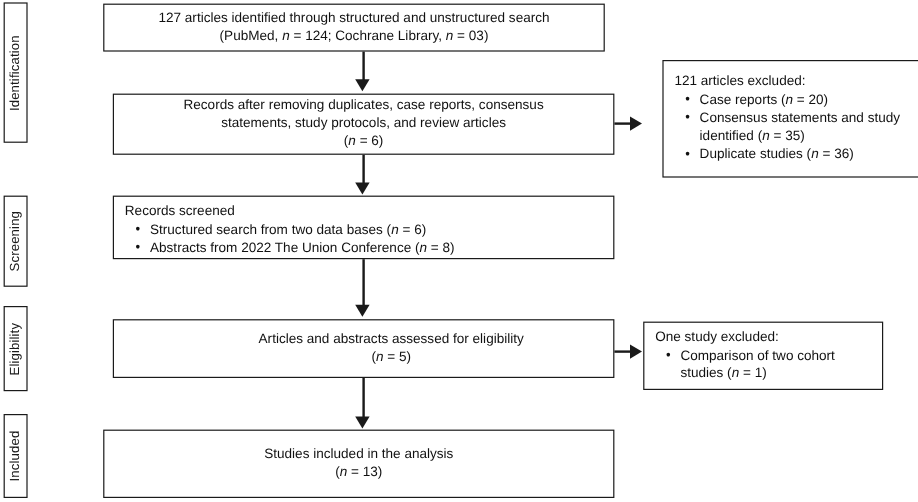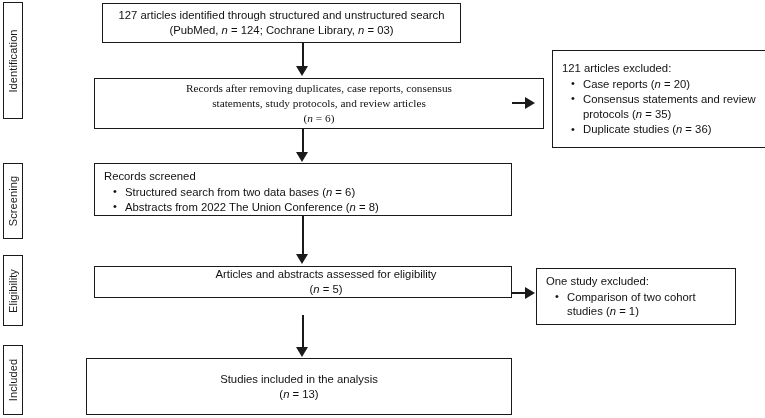--- a/index.html
+++ b/index.html
@@ -135,65 +135,65 @@
   </div>
 
   <div class="stage-label" style="left:3px; top:255px; width:20px; height:71px;">
     <span>Eligibility</span>
   </div>
 
   <div class="stage-label" style="left:3px; top:345px; width:20px; height:70px;">
     <span>Included</span>
   </div>
 
-  <div class="flow-box center" style="left:102px; top:3px; width:359px; height:40px;">
+  <div class="flow-box center" style="left:86px; top:3px; width:418px; height:40px;">
     <div class="box-text">
       <span>127 articles identified through structured and unstructured search</span><br>
       <span>(PubMed, </span><em class="nital">n</em><span> = 124; Cochrane Library, </span><em class="nital">n</em><span> = 03)</span>
     </div>
   </div>
 
   <div class="v-line" style="left:302px; top:43px; height:24px;"></div>
   <div class="arrow-down" style="left:296px; top:66px;"></div>
 
-  <div class="flow-box center" style="left:94px; top:78px; width:450px; height:51px;font-family:Liberation Serif, serif;">
+  <div class="flow-box center" style="left:94px; top:78px; width:418px; height:51px;">
     <div class="box-text">
       <span>Records after removing duplicates, case reports, consensus</span><br>
       <span>statements, study protocols, and review articles</span><br>
       <span>(</span><em class="nital">n</em><span> = 6)</span>
     </div>
   </div>
 
   <div class="h-line" style="left:512px; top:102px; width:14px;"></div>
   <div class="arrow-right" style="left:525px; top:97px;"></div>
 
   <div class="flow-box left" style="left:552px; top:50px; width:224px; height:98px;">
     <div class="box-head">121 articles excluded:</div>
     <ul class="bullets">
       <li><span>Case reports (</span><em class="nital">n</em><span> = 20)</span></li>
-      <li><span>Consensus statements and review protocols (</span><em class="nital">n</em><span> = 35)</span></li>
+      <li><span>Consensus statements and study identified (</span><em class="nital">n</em><span> = 35)</span></li>
       <li><span>Duplicate studies (</span><em class="nital">n</em><span> = 36)</span></li>
     </ul>
   </div>
 
   <div class="v-line" style="left:302px; top:129px; height:24px;"></div>
   <div class="arrow-down" style="left:296px; top:152px;"></div>
 
   <div class="flow-box left" style="left:94px; top:163px; width:418px; height:53px;justify-content:flex-end;">
     <div class="box-head">Records screened</div>
     <ul class="bullets">
       <li><span>Structured search from two data bases (</span><em class="nital">n</em><span> = 6)</span></li>
       <li><span>Abstracts from 2022 The Union Conference (</span><em class="nital">n</em><span> = 8)</span></li>
     </ul>
   </div>
 
   <div class="v-line" style="left:302px; top:216px; height:39px;"></div>
   <div class="arrow-down" style="left:296px; top:254px;"></div>
 
-  <div class="flow-box center" style="left:94px; top:266px; width:418px; height:32px;padding-left:46px;">
+  <div class="flow-box center" style="left:94px; top:266px; width:418px; height:49px;padding-left:46px;">
     <div class="box-text">
       <span>Articles and abstracts assessed for eligibility</span><br>
       <span>(</span><em class="nital">n</em><span> = 5)</span>
     </div>
   </div>
 
   <div class="h-line" style="left:512px; top:292px; width:14px;"></div>
   <div class="arrow-right" style="left:525px; top:287px;"></div>
 
   <div class="flow-box left" style="left:536px; top:268px; width:200px; height:57px;">

